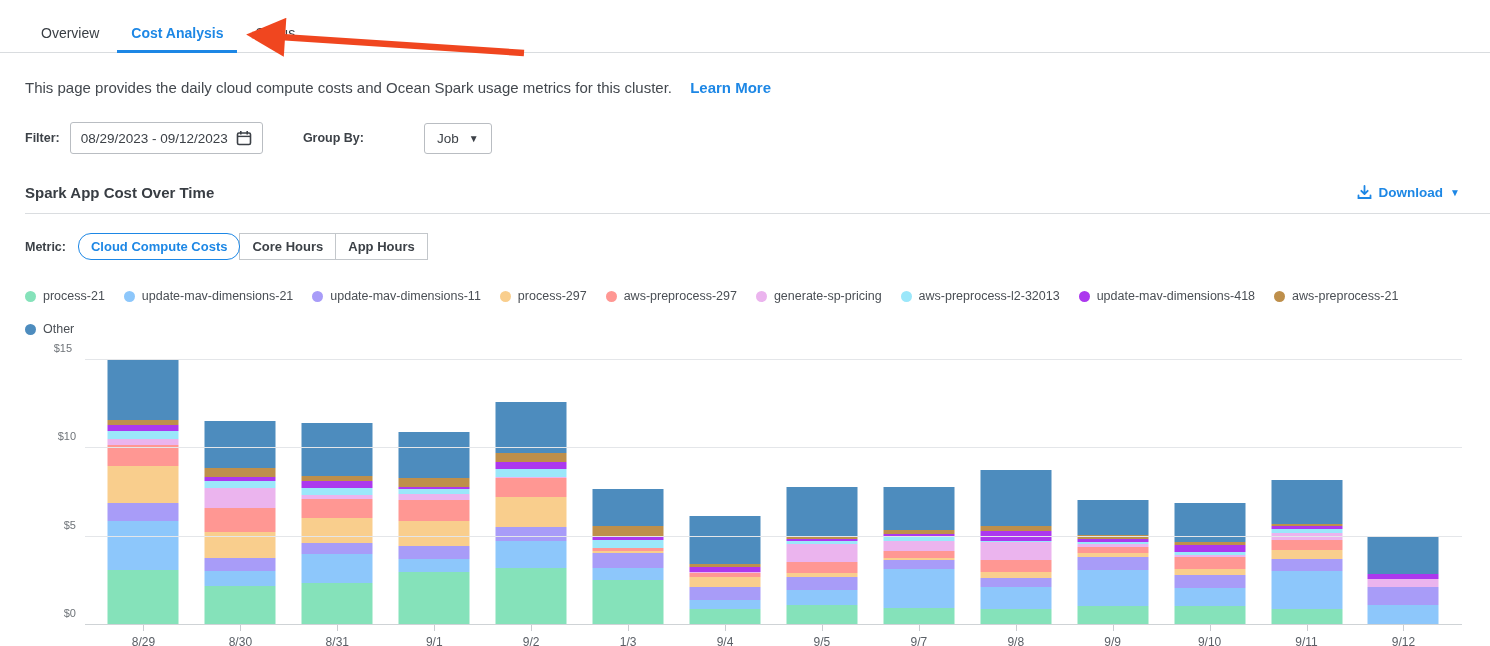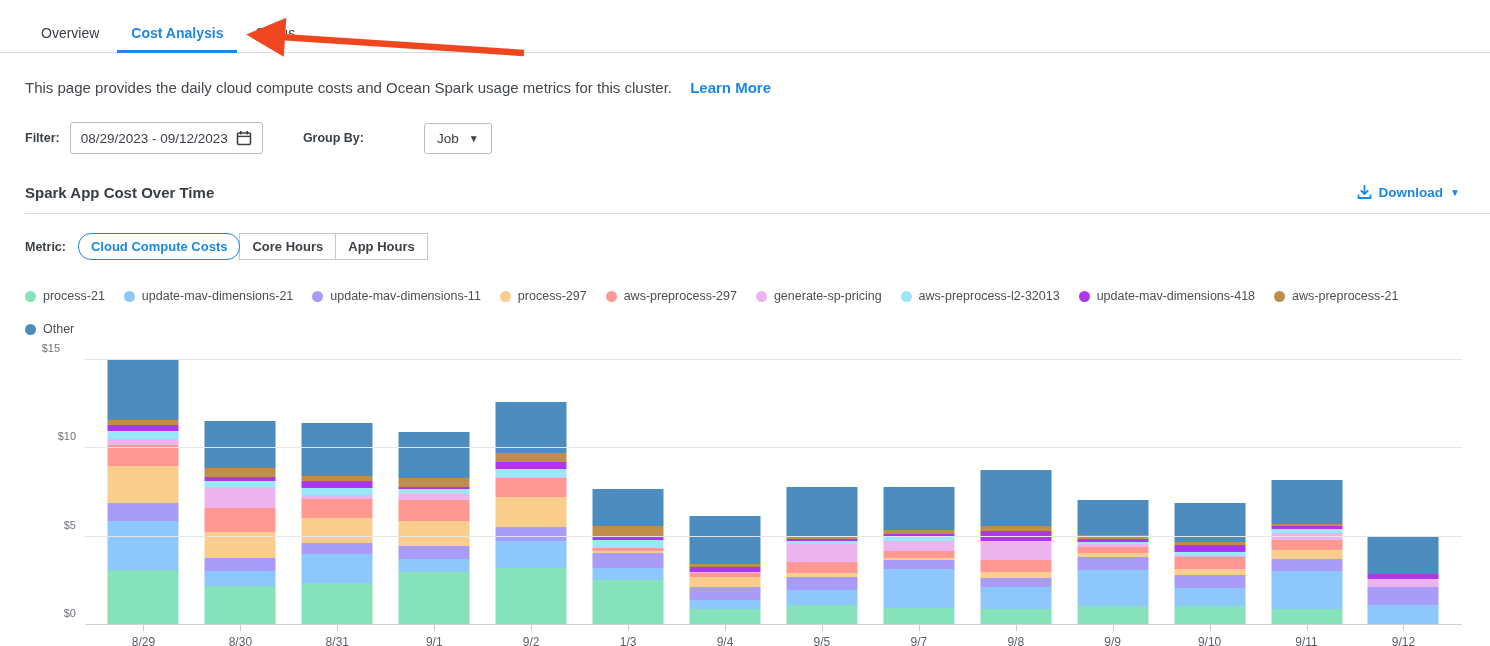--- a/index.html
+++ b/index.html
@@ -388,15 +388,15 @@
           <div class="xlabel">9/12</div>
         </div>
       </div>
   <div class="gridline zero" style="bottom: 0px;"></div>
       <div class="ylabel" style="bottom: 0px; left: 38px;">$0</div>
       <div class="gridline" style="bottom: 88.3333px;"></div>
       <div class="ylabel" style="bottom: 88.3333px; left: 38px;">$5</div>
       <div class="gridline" style="bottom: 176.667px;"></div>
       <div class="ylabel" style="bottom: 176.667px; left: 38px;">$10</div>
       <div class="gridline" style="bottom: 265px;"></div>
-      <div class="ylabel" style="bottom: 265px; left: 22px;">$15</div>
+      <div class="ylabel" style="bottom: 265px; left: 34px;">$15</div>
     </div>
 </div>
 
 </body></html>

